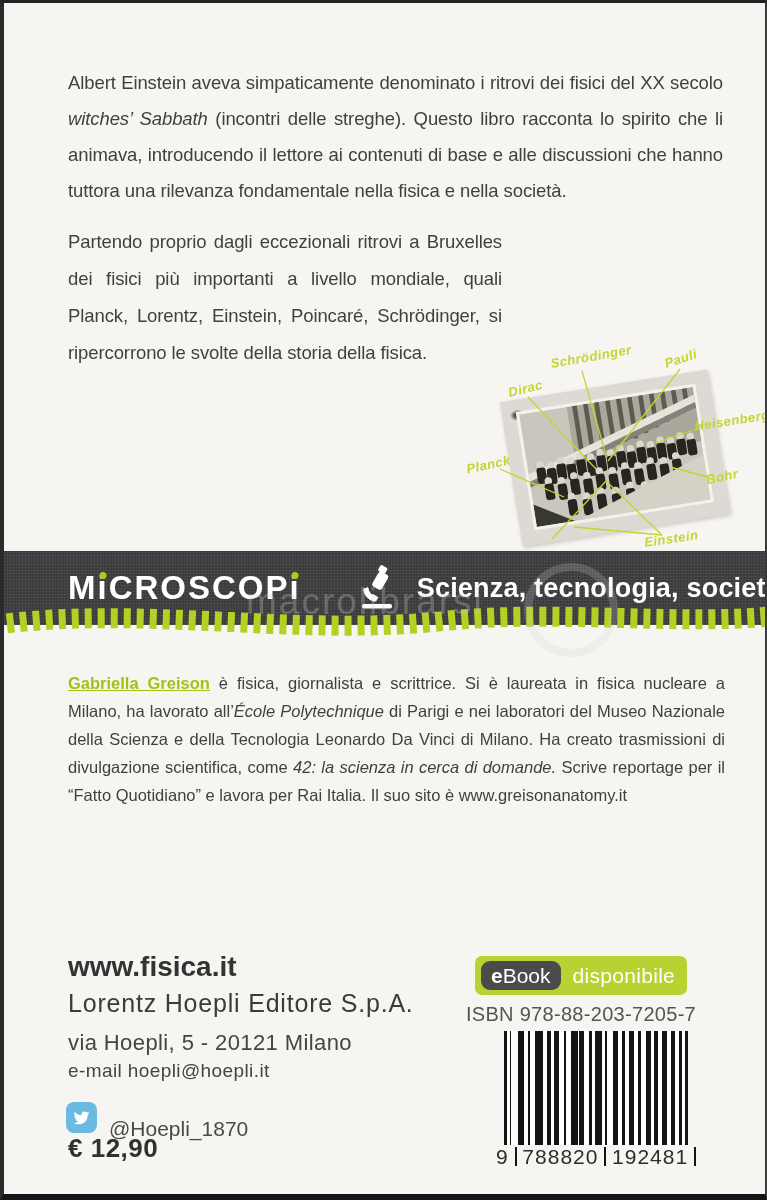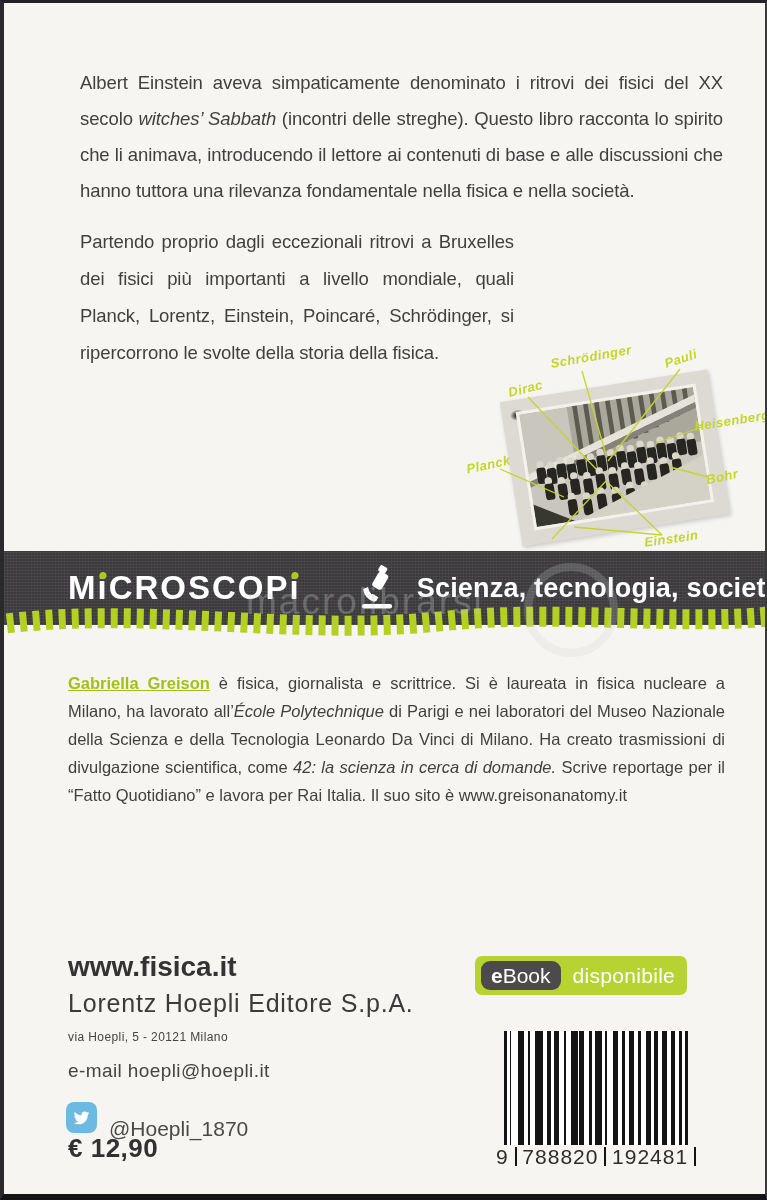--- a/index.html
+++ b/index.html
@@ -5,21 +5,21 @@
   html,body{margin:0;padding:0;background:#e8e8e8;}
   .page{
     position:relative;width:767px;height:1200px;margin:0 auto;
     background:#f6f5f1;overflow:hidden;box-sizing:border-box;
     border-top:3px solid #232326;border-left:4px solid #2a2a2d;
     border-right:2px solid #3a3a3d;border-bottom:6px solid #141416;
     font-family:"Liberation Sans", sans-serif;color:#3d3c3c;
   }
   
   .blurb{position:absolute;left:64px;top:62px;width:655px;}
-  .blurb p{margin:0 0 14px 12px;font-size:18.5px;line-height:36px;text-align:justify;color:#413f3f;letter-spacing:-0.1px;}
+  .blurb p{margin:0 0 14px 0;font-size:18.5px;line-height:36px;text-align:justify;color:#413f3f;letter-spacing:-0.1px;}
   .blurb p.narrow{width:434px;line-height:37px;}
   .it{font-style:italic;}
   
   .photo-region{position:absolute;left:452px;top:336px;width:315px;height:222px;}
   .photo-lines{position:absolute;left:0;top:0;width:315px;height:222px;z-index:2;}
   .photo-paper{
     position:absolute;left:54px;top:46px;width:210px;height:146px;
     background:#dcdad2;transform:rotate(-9deg);
     box-shadow:1px 2px 4px rgba(0,0,0,0.18);z-index:1;
   }
@@ -52,21 +52,21 @@
     position:absolute;left:520px;top:560px;z-index:3;width:78px;height:78px;border-radius:50%;
     border:8px solid rgba(210,210,210,0.22);pointer-events:none;
   }
   .dash-wave{position:absolute;left:0;top:596px;width:767px;height:44px;z-index:2;}
   
   .author{position:absolute;left:64px;top:666px;width:657px;font-size:16.5px;line-height:28px;text-align:justify;color:#413f3f;}
   .author-name{color:#a4c017;font-weight:bold;text-decoration:underline;}
   
   .site{position:absolute;left:64px;top:948px;font-size:28px;font-weight:600;color:#343232;}
   .publisher{position:absolute;left:64px;top:986px;font-size:25px;color:#3c3a3a;letter-spacing:0.8px;}
-  .address{position:absolute;left:64px;top:1027px;font-size:12px;color:#454343;letter-spacing:0.4px;}
+  .address{position:absolute;left:64px;top:1027px;font-size:22px;color:#454343;letter-spacing:0.4px;}
   .email{position:absolute;left:64px;top:1057px;font-size:19px;color:#454343;letter-spacing:0.4px;}
   .twitter-row{position:absolute;left:62px;top:1090px;display:flex;align-items:center;}
   .twitter-badge{width:31px;height:31px;border-radius:8px;background:#6cb9e2;display:flex;align-items:center;justify-content:center;}
   .twitter-badge svg{width:21px;height:21px;}
   .twitter-handle{margin-left:12px;font-size:21px;color:#4b4949;margin-top:24px;}
   .price{position:absolute;left:64px;top:1130px;font-size:26px;font-weight:bold;color:#323030;letter-spacing:0.5px;}
   
   .ebook-badge{
     position:absolute;left:471px;top:953px;width:212px;height:39px;border-radius:7px;
     background:#b6d331;display:flex;align-items:center;
@@ -231,20 +231,21 @@
   </div>
   <div class="price">€ 12,90</div>
 
   <div class="ebook-badge">
     <div class="ebook-pill">
         <span class="e">e</span>
         <span>Book</span>
       </div>
     <span class="ebook-status">disponibile</span>
   </div>
+  <div class="isbn-text">ISBN 978-88-203-7205-7</div>
   <div class="barcode"></div>
   <div class="barcode-number">
     <span>9</span>
     <span class="guard"></span>
     <span>788820</span>
     <span class="guard"></span>
     <span>192481</span>
     <span class="guard"></span>
   </div>
 

